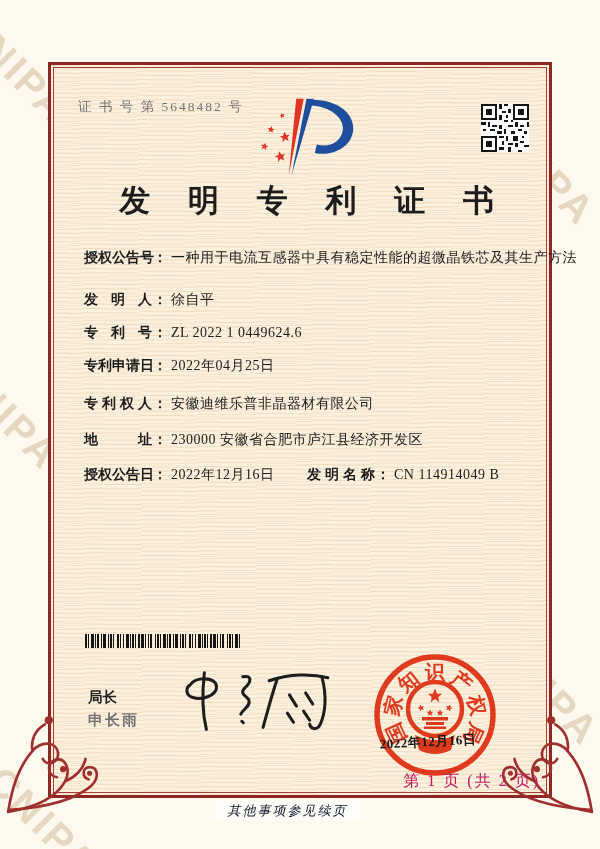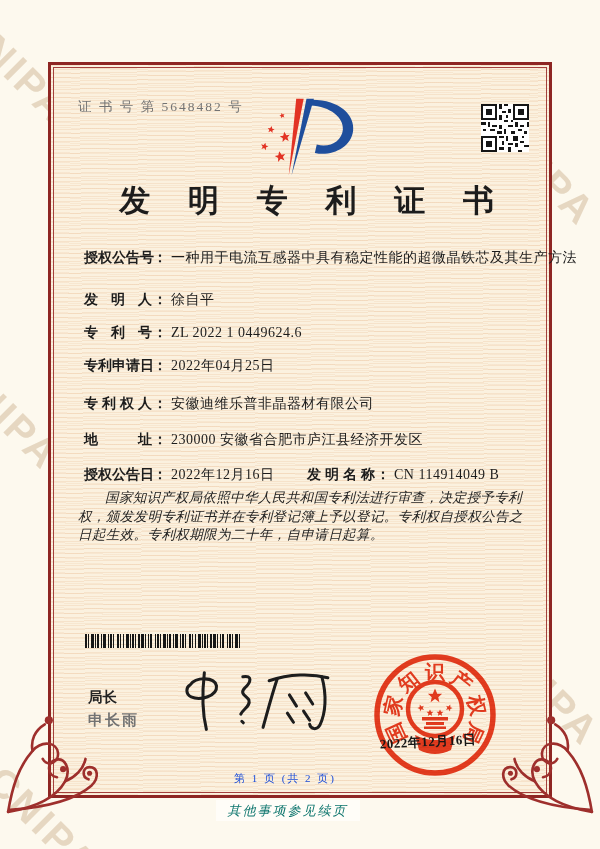--- a/index.html
+++ b/index.html
@@ -49,24 +49,24 @@
   .director-title{left:88px;top:688px;font-family:Liberation Serif, serif;
       font-weight:700;font-size:14.5px;color:#222;}
   .director-name{left:88px;top:711px;font-family:"Liberation Sans",sans-serif;
       font-weight:700;font-size:15px;color:#737373;letter-spacing:2px;}
   .signature{left:176px;top:666px;width:162px;height:68px;}
 
   .seal{left:371px;top:651px;width:128px;height:128px;mix-blend-mode:multiply;opacity:.95;}
   .seal-date{left:372px;top:733px;width:112px;text-align:center;font-size:13px;
       color:#161616;letter-spacing:.5px;transform:rotate(-3deg);font-weight:600;}
 
-  .page-info{left:30px;top:771px;width:510px;text-align:center;font-size:11px;
-      color:#1d4ed8;letter-spacing:2px;}
+  .page-info{left:30px;top:771px;width:510px;text-align:right;font-size:16px;
+      color:#be185d;letter-spacing:2px;}
   .continuation{left:0;top:802px;width:575px;text-align:center;font-size:13px;
-      font-style:italic;color:#0f766e;}
+      font-style:italic;color:#0f172a;}
   .continuation span{background:#fffdf8;padding:3px 12px;letter-spacing:2px;}
 </style>
 </head>
 <body>
 
 <div class="wm" style="left:-18px;top:4px">CNIPA</div>
 <div class="wm" style="left:140px;top:84px">CNIPA</div>
 <div class="wm" style="left:360px;top:238px">CNIPA</div>
 <div class="wm" style="left:-28px;top:350px">CNIPA</div>
 <div class="wm" style="left:205px;top:518px">CNIPA</div>
@@ -150,21 +150,20 @@
   <span class="lbl">地址</span><span class="colon">：</span><span class="val">230000 安徽省合肥市庐江县经济开发区</span>
 </div>
 <div class="row" style="top:466px">
   <span class="lbl">授权公告日</span><span class="colon">：</span><span class="val">2022年12月16日</span>
   <span class="pair2">
     <span class="lbl">发明名称</span><span class="colon">：</span><span class="val">CN 114914049 B</span>
   </span>
 </div>
 
 <div class="abs body-text">
-  <p>国家知识产权局依照中华人民共和国专利法进行审查，决定授予专利权，颁发发明专利证书并在专利登记簿上予以登记。专利权自授权公告之日起生效。专利权期限为二十年，自申请日起算。</p>
 </div>
 
 <svg class="abs barcode" viewBox="0 0 155 14" preserveAspectRatio="none">
   <line x1="0" y1="7" x2="155" y2="7" stroke="#161616" stroke-width="14" stroke-dasharray="2,1,1,2,3,1,1,1,2,2,1,1,3,2,1,1,2,1,1,3,2,1,1,2,1,2,3,1,1,1,2,1,1,2,2,1,3,1,1,2,1,1,2,3,1,1"></line>
 </svg>
 
 <div class="abs director-title">局长</div>
 <div class="abs director-name">申长雨</div>
 
 <svg class="abs signature" viewBox="0 0 160 62">

